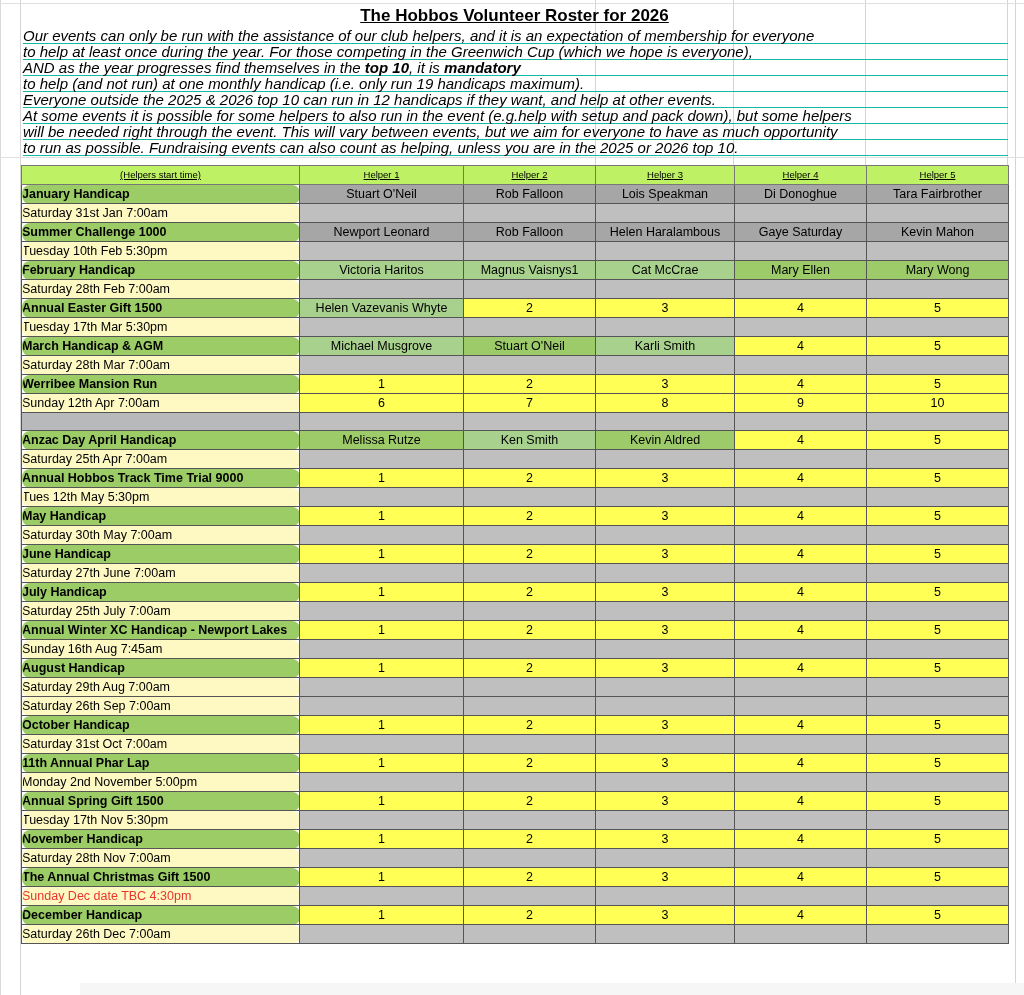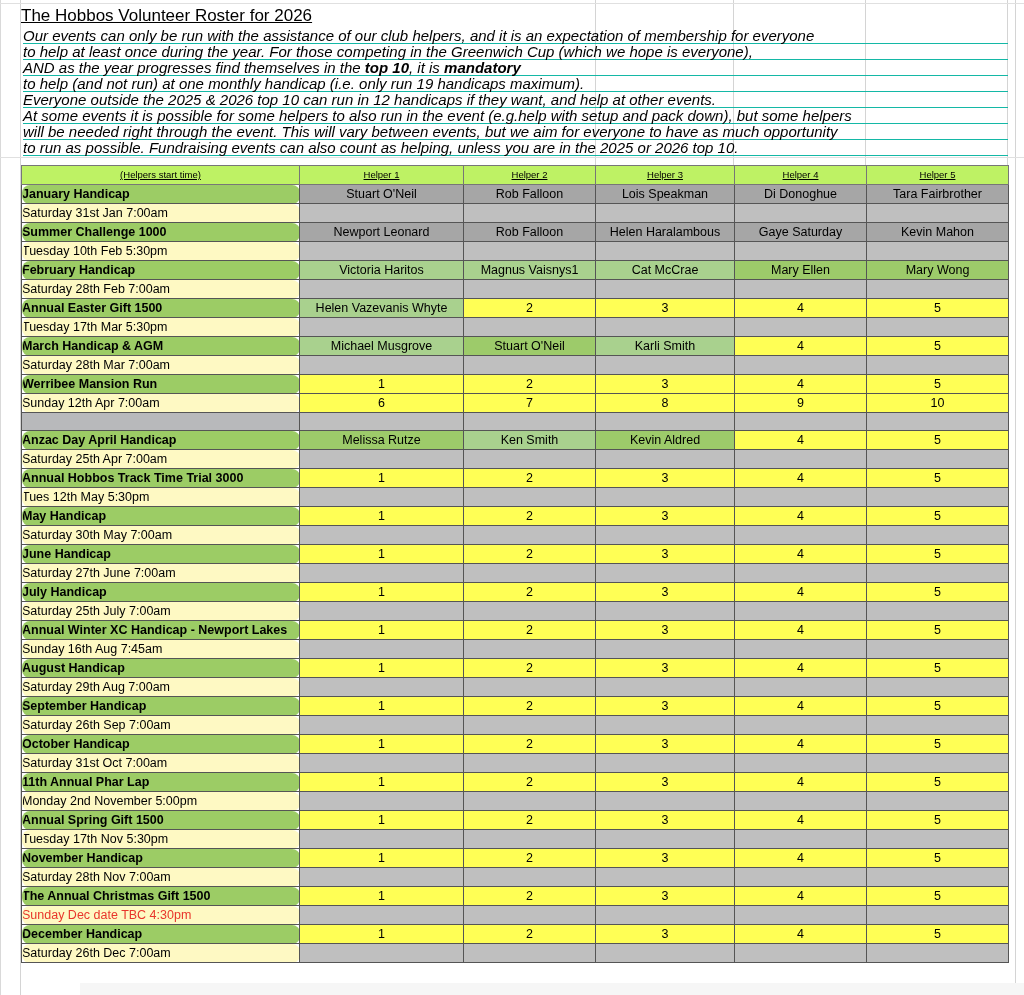--- a/index.html
+++ b/index.html
@@ -6,21 +6,21 @@
   body { width:1024px; height:995px; position:relative; overflow:hidden;
          font-family:"Liberation Sans", "DejaVu Sans", sans-serif; color:#000; }
   
   .sheet-grid { position:absolute; left:0; top:0; width:1024px; height:995px;
     background-image:
       linear-gradient(to right, #d9d9d9 1px, transparent 1px);
     background-size: 1024px 100%; }
   .vline { position:absolute; top:0; width:1px; background:#d4d4d4; }
   .hline { position:absolute; left:0; height:1px; background:#e0e0e0; }
   .title { position:absolute; left:21px; width:987px; top:3px; height:25px;
-    font-weight:normal; font-size:17px; line-height:25px;
+    text-align:center; font-weight:bold; font-size:17px; line-height:25px;
     text-decoration:underline; }
   .intro { position:absolute; left:23px; top:28px; width:985px; }
   .intro-line { height:16px; line-height:16px; font-size:15px; white-space:nowrap;
     border-bottom:1px solid #14b8a6; box-sizing:border-box;font-style:italic; }
   .intro-line b { font-weight:bold; }
   table.roster { position:absolute; left:21px; top:165px; border-collapse:collapse;
     table-layout:fixed; }
   table.roster td, table.roster th { border:1px solid #555; padding:0; height:18.46px;
     box-sizing:border-box; font-size:12.5px; line-height:18px; white-space:nowrap; overflow:hidden; }
   table.roster th { background:#bef264; font-weight:normal; font-size:9.5px; text-decoration:underline;
@@ -199,21 +199,21 @@
       </tr>
       <tr>
         <td class="ev ev-date">Saturday 25th Apr 7:00am</td>
         <td class="hc empty"></td>
         <td class="hc empty"></td>
         <td class="hc empty"></td>
         <td class="hc empty"></td>
         <td class="hc empty"></td>
       </tr>
       <tr>
-        <td class="ev ev-name">Annual Hobbos Track Time Trial 3000</td>
+        <td class="ev ev-name">Annual Hobbos Track Time Trial 9000</td>
         <td class="hc num">1</td>
         <td class="hc num">2</td>
         <td class="hc num">3</td>
         <td class="hc num">4</td>
         <td class="hc num">5</td>
       </tr>
       <tr>
         <td class="ev ev-date">Tues 12th May 5:30pm</td>
         <td class="hc empty"></td>
         <td class="hc empty"></td>
@@ -293,28 +293,20 @@
         <td class="hc num">4</td>
         <td class="hc num">5</td>
       </tr>
       <tr>
         <td class="ev ev-date">Saturday 29th Aug 7:00am</td>
         <td class="hc empty"></td>
         <td class="hc empty"></td>
         <td class="hc empty"></td>
         <td class="hc empty"></td>
         <td class="hc empty"></td>
-      </tr>
-      <tr>
-        <td class="ev ev-name">September Handicap</td>
-        <td class="hc num">1</td>
-        <td class="hc num">2</td>
-        <td class="hc num">3</td>
-        <td class="hc num">4</td>
-        <td class="hc num">5</td>
       </tr>
       <tr>
         <td class="ev ev-date">Saturday 26th Sep 7:00am</td>
         <td class="hc empty"></td>
         <td class="hc empty"></td>
         <td class="hc empty"></td>
         <td class="hc empty"></td>
         <td class="hc empty"></td>
       </tr>
       <tr>

